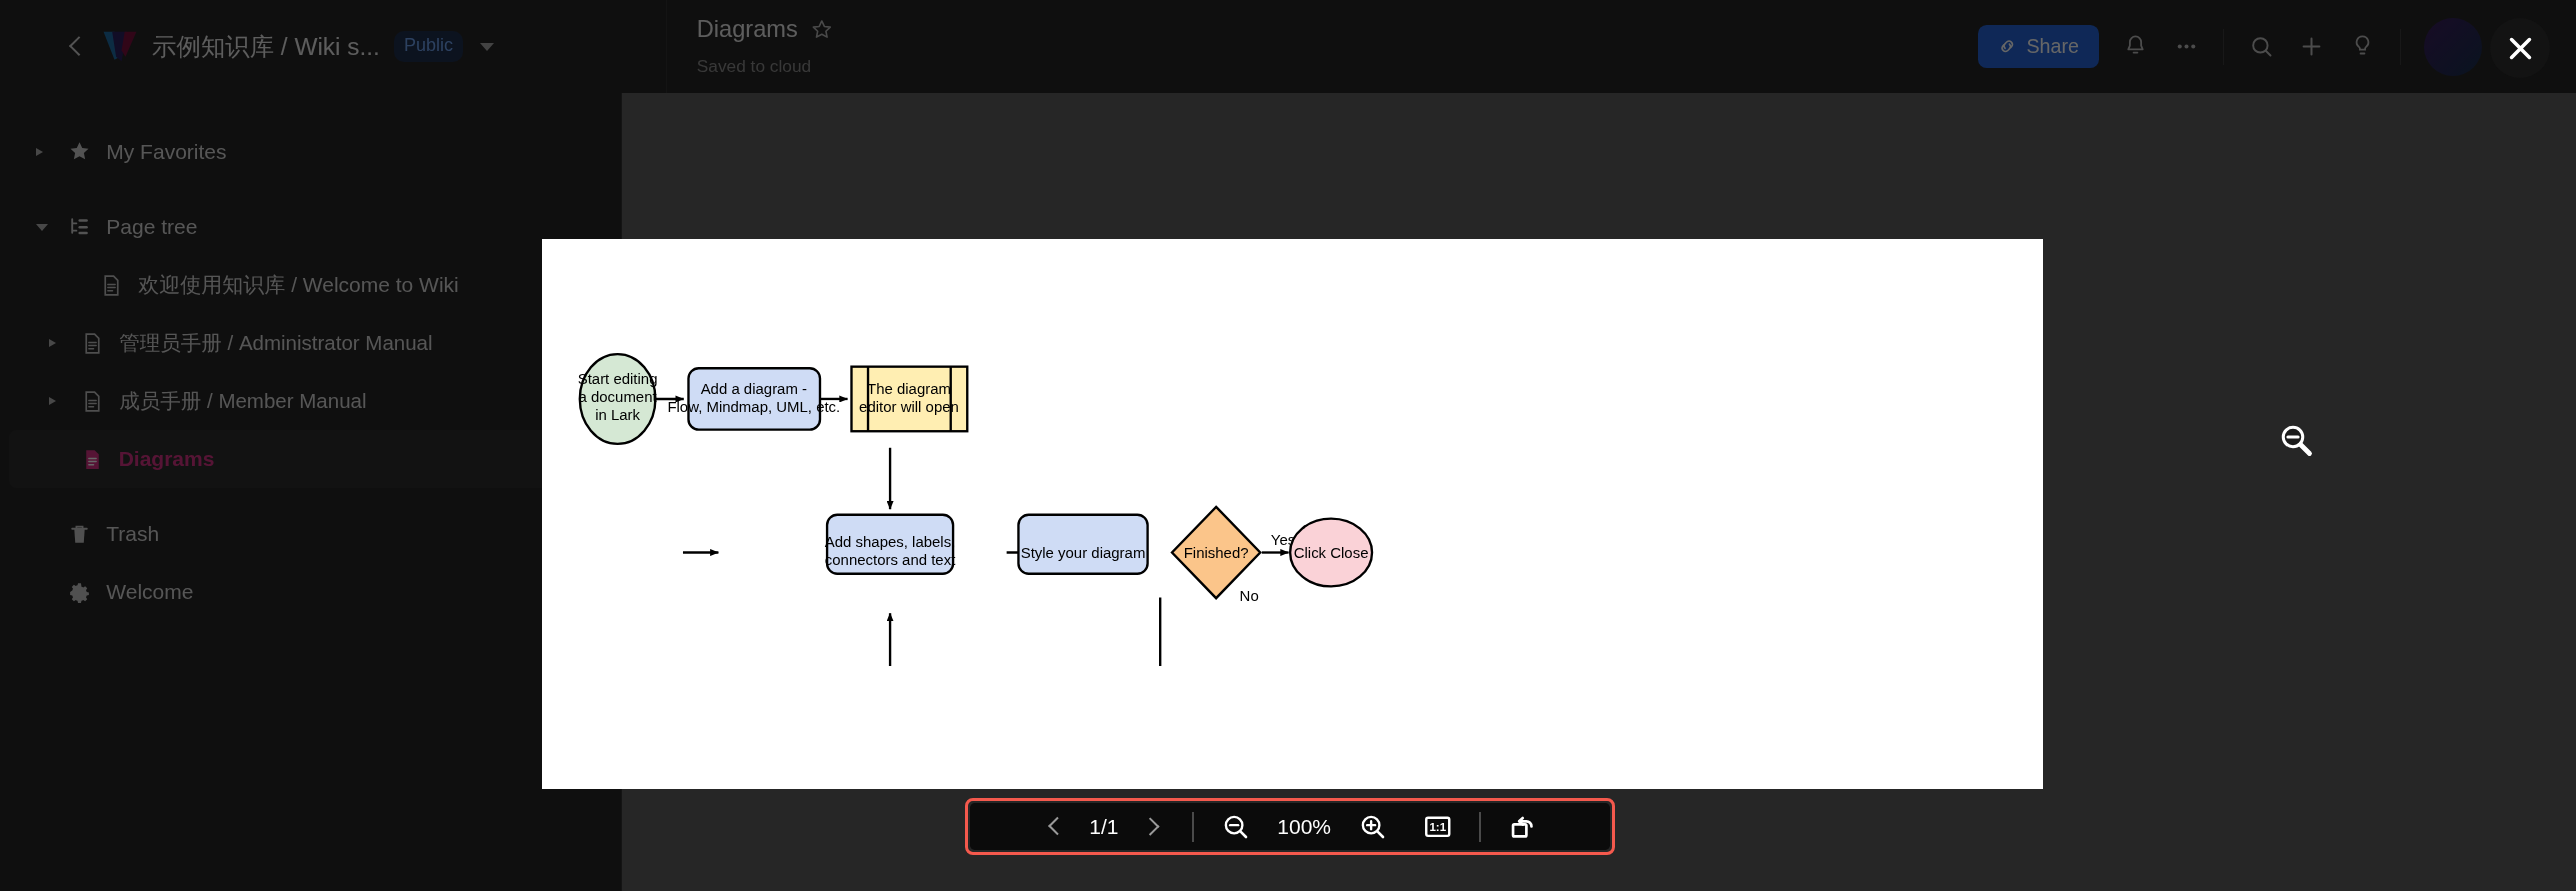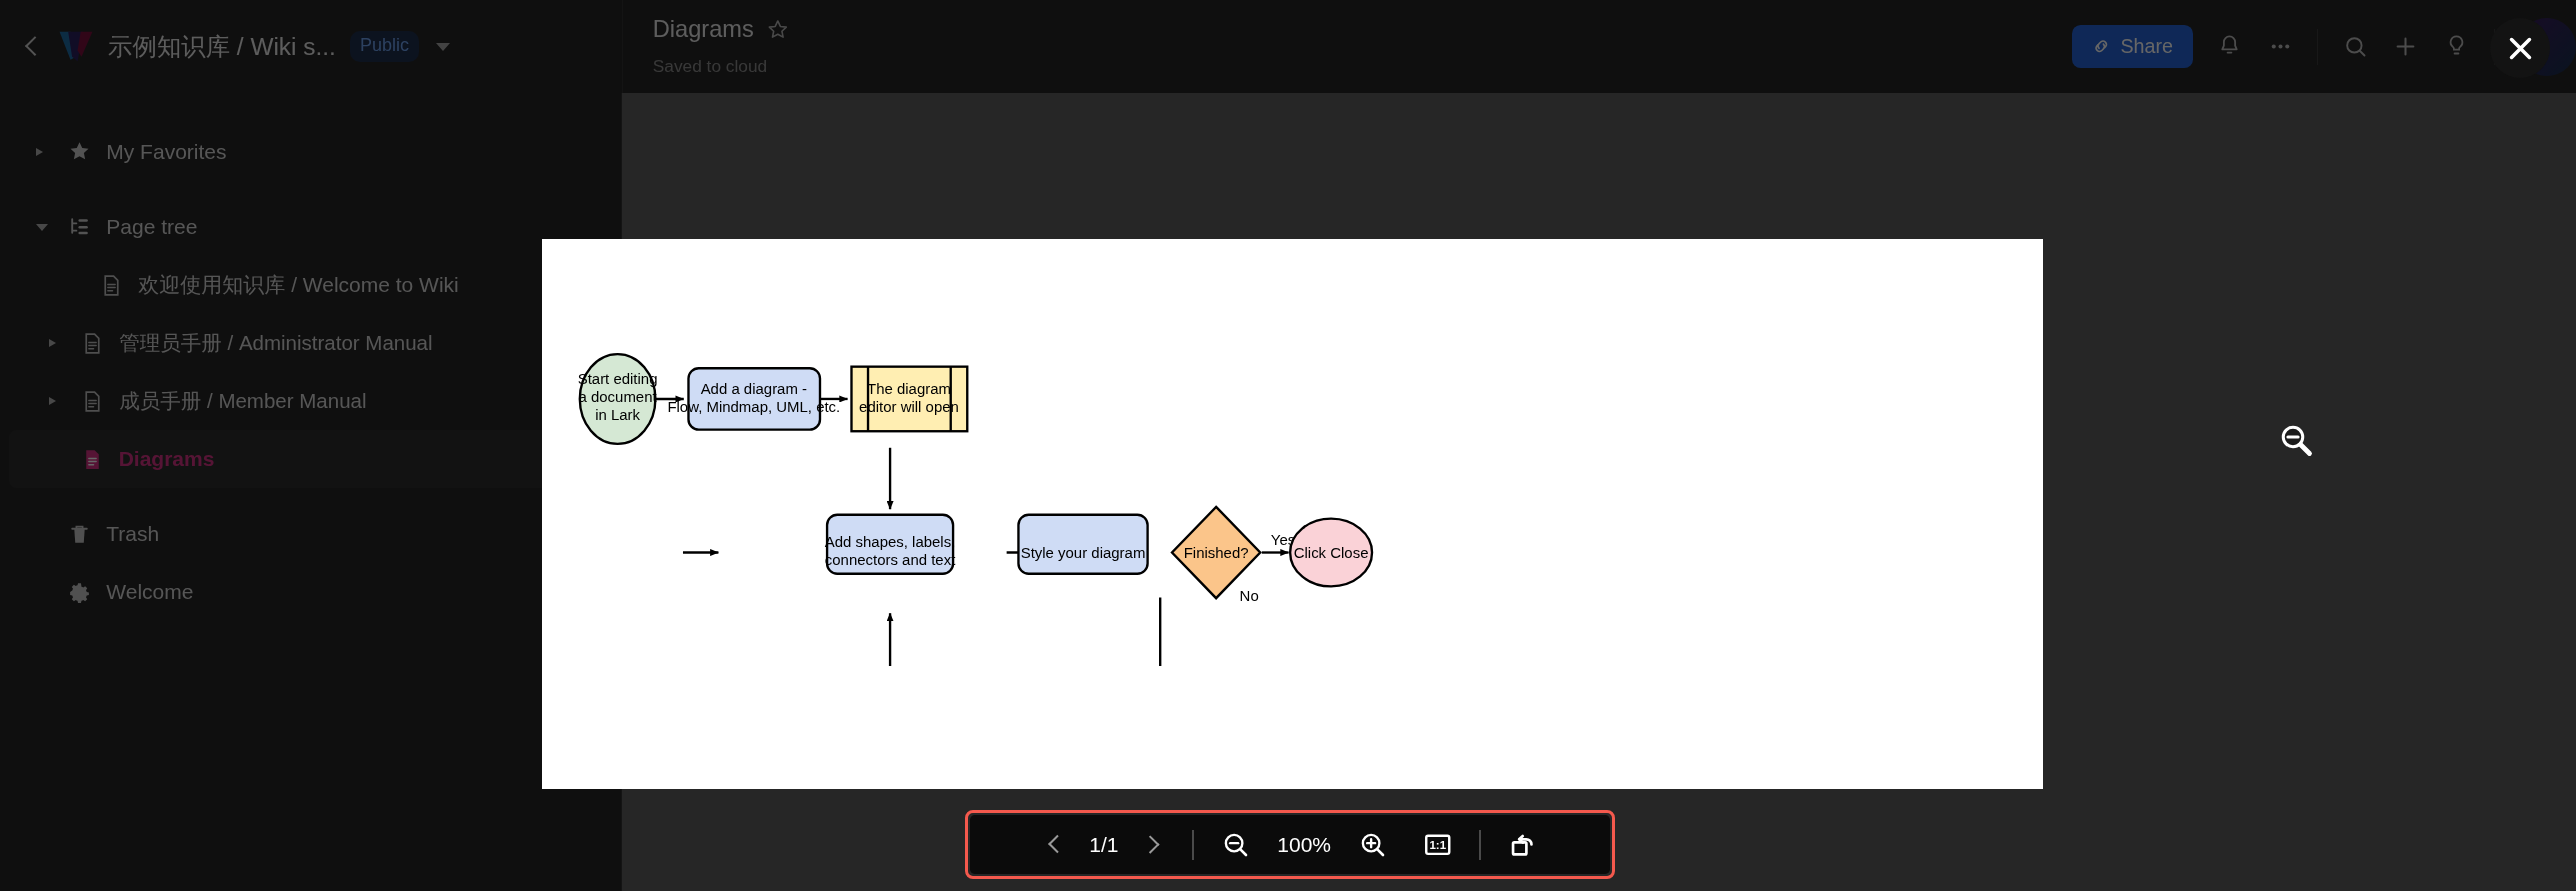--- a/index.html
+++ b/index.html
@@ -13,21 +13,21 @@
 
   
   .dim { filter: brightness(0.40); }
 
   
   .topbar {
     position: absolute; left: 0; top: 0; width: 2576px; height: 93px;
     background: #262626;
     display: flex; align-items: center;
   }
-  .tb-left { display: flex; align-items: center; width: 622px; padding-left: 20.5px; gap: 14px; }
+  .tb-left { display: flex; align-items: center; width: 622px; padding-left: 20.5px; gap: 14px; margin-left: 44px; }
   .back-chevron { width: 23.6px; height: 23.6px; position: relative; cursor: pointer; }
   .back-chevron::before {
     content: ""; position: absolute; left: 7px; top: 4.7px;
     width: 11.8px; height: 11.8px; border-left: 2.4px solid #cfcfcf; border-bottom: 2.4px solid #cfcfcf;
     transform: rotate(45deg);
   }
   .brand-logo { width: 36px; height: 33px; position: relative; flex: none; }
   .brand-logo svg { display: block; }
   .wiki-title {
     font-size: 24.4px; color: #e8e8e8; font-weight: 500;
@@ -42,21 +42,21 @@
     border-top: 8.7px solid #a8a8a8; margin-left: 3.1px; cursor: pointer;
   }
   .tb-divider-v { width: 0.8px; height: 93px; background: #333; }
 
   .tb-center { flex: 1; padding-left: 30px; display: flex; flex-direction: column; justify-content: center; }
   .doc-title-row { display: flex; align-items: center; gap: 12.6px; }
   .doc-title { font-size: 23.6px; color: #e9e9e9; }
   .star-outline { width: 23.6px; height: 23.6px; cursor: pointer; }
   .doc-subtitle { font-size: 17.3px; color: #8c8c8c; margin-top: 13px; }
 
-  .tb-right { display: flex; align-items: center; gap: 23.6px; }
+  .tb-right { display: flex; align-items: center; gap: 23.6px; padding-right: 94px; }
   .share-btn {
     display: flex; align-items: center; gap: 8.7px;
     background: #2565d9; color: #fff; font-size: 19.7px;
     padding: 10.2px 19.7px; border-radius: 8.7px; cursor: pointer; white-space: nowrap;
   }
   .ic { width: 27px; height: 27px; cursor: pointer; display: block; }
   .sep-v { width: 0.8px; height: 36px; background: #3b3b3b; }
   .avatar-circle {
     width: 58px; height: 58px; border-radius: 50%;
     background: linear-gradient(135deg,#3b1d5e,#17304f); cursor: pointer;
@@ -97,22 +97,22 @@
 
   
   .preview-panel {
     position: absolute; left: 542px; top: 239px; width: 1501px; height: 550px;
     background: #ffffff; overflow: hidden;
   }
   .flow-svg { position: absolute; left: 0; top: 0; }
 
   
   .toolbar-wrap {
-    position: absolute; left: 965px; top: 798px; width: 650px; height: 69px;
-    border: 3.9px solid #f4594d; border-radius: 7.9px; padding: 2.4px; margin-top: 12px;
+    position: absolute; left: 965px; top: 798px; width: 650px; height: 57px;
+    border: 3.9px solid #f4594d; border-radius: 7.9px; padding: 2.4px;
   }
   .toolbar {
     width: 100%; height: 100%; background: #0b0b0b; border-radius: 4.7px;
     display: flex; align-items: center; justify-content: center; gap: 0;
   }
   .tbar-btn {
     display: flex; align-items: center; justify-content: center;
     width: 49px; height: 49px; cursor: pointer;
   }
   .tbar-label { color: #fff; font-size: 21px; padding: 0 4.7px; min-width: 44px; text-align: center; }

